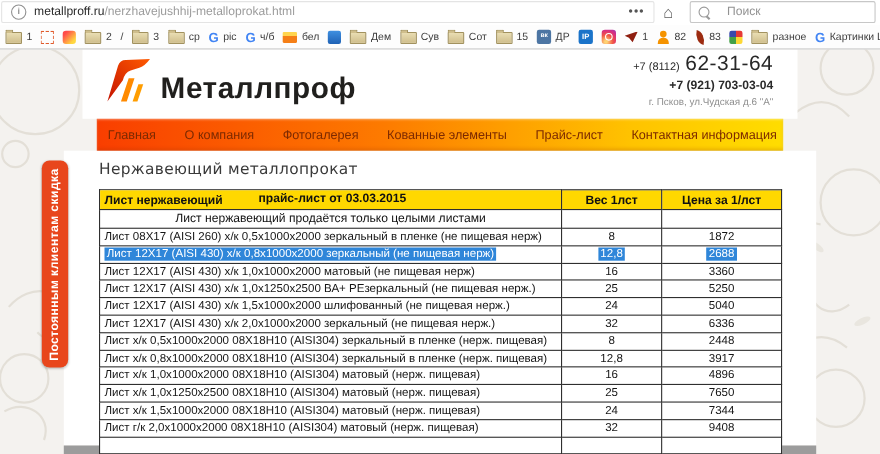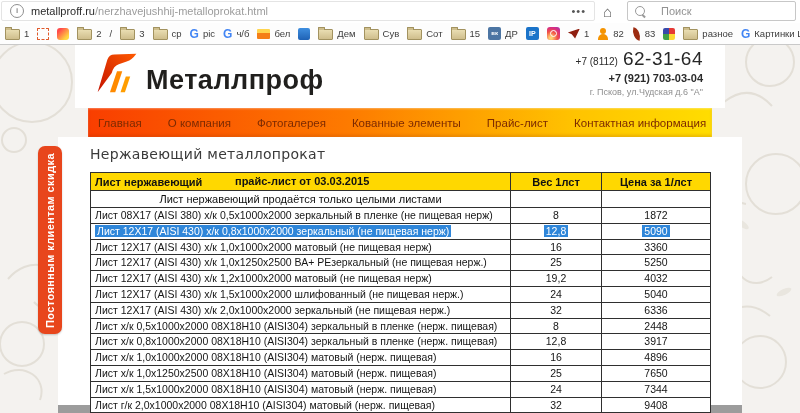--- a/index.html
+++ b/index.html
@@ -298,45 +298,40 @@
         <td class="th1"><span>Лист нержавеющий</span><span class="h2">прайс-лист  от 03.03.2015</span></td>
         <td class="cn">Вес 1лст</td>
         <td class="cn">Цена за 1/лст</td>
       </tr>
       <tr class="sub-row">
         <td>Лист нержавеющий продаётся только целыми листами</td>
         <td></td>
           <td></td>
       </tr>
     <tr class="row">
-    <td class="c1"><span class="nm">Лист 08Х17 (AISI 380) х/к 0,5х1000х2000 зеркальный в пленке (не пищевая нерж)</span></td>
+    <td class="c1"><span class="nm">Лист 08Х17 (AISI 260) х/к 0,5х1000х2000 зеркальный в пленке (не пищевая нерж)</span></td>
     <td class="cn"><span class="wt">8</span></td>
     <td class="cn"><span class="pr">1872</span></td>
   </tr>
         <tr class="row">
     <td class="c1"><span class="nm sel">Лист 12Х17 (AISI 430)  х/к 0,8х1000х2000  зеркальный  (не пищевая нерж)</span></td>
     <td class="cn"><span class="wt sel">12,8</span></td>
-    <td class="cn"><span class="pr sel">5090</span></td>
+    <td class="cn"><span class="pr sel">2688</span></td>
   </tr>
         <tr class="row">
     <td class="c1"><span class="nm">Лист 12Х17 (AISI 430)  х/к 1,0х1000х2000  матовый  (не пищевая нерж)</span></td>
     <td class="cn"><span class="wt">16</span></td>
     <td class="cn"><span class="pr">3360</span></td>
   </tr>
         <tr class="row">
     <td class="c1"><span class="nm">Лист 12Х17 (AISI 430)  х/к 1,0х1250х2500   ВА+ РЕзеркальный (не пищевая нерж.)</span></td>
     <td class="cn"><span class="wt">25</span></td>
     <td class="cn"><span class="pr">5250</span></td>
   </tr>
         <tr class="row">
-    <td class="c1"><span class="nm">Лист 12Х17 (AISI 430)  х/к 1,2х1000х2000  матовый  (не пищевая нерж)</span></td>
-    <td class="cn"><span class="wt">19,2</span></td>
-    <td class="cn"><span class="pr">4032</span></td>
-  </tr>
-        <tr class="row">
     <td class="c1"><span class="nm">Лист 12Х17 (AISI 430)  х/к 1,5х1000х2000  шлифованный (не пищевая нерж.)</span></td>
     <td class="cn"><span class="wt">24</span></td>
     <td class="cn"><span class="pr">5040</span></td>
   </tr>
         <tr class="row">
     <td class="c1"><span class="nm">Лист 12Х17 (AISI 430)  х/к 2,0х1000х2000  зеркальный (не пищевая нерж.)</span></td>
     <td class="cn"><span class="wt">32</span></td>
     <td class="cn"><span class="pr">6336</span></td>
   </tr>
         <tr class="row">

